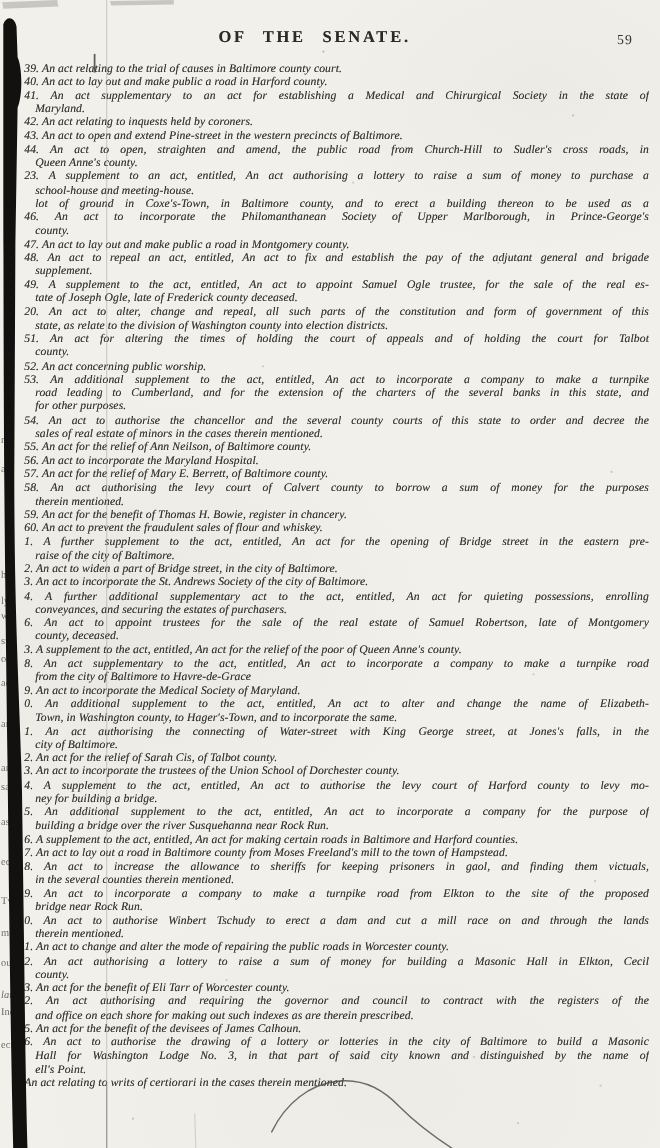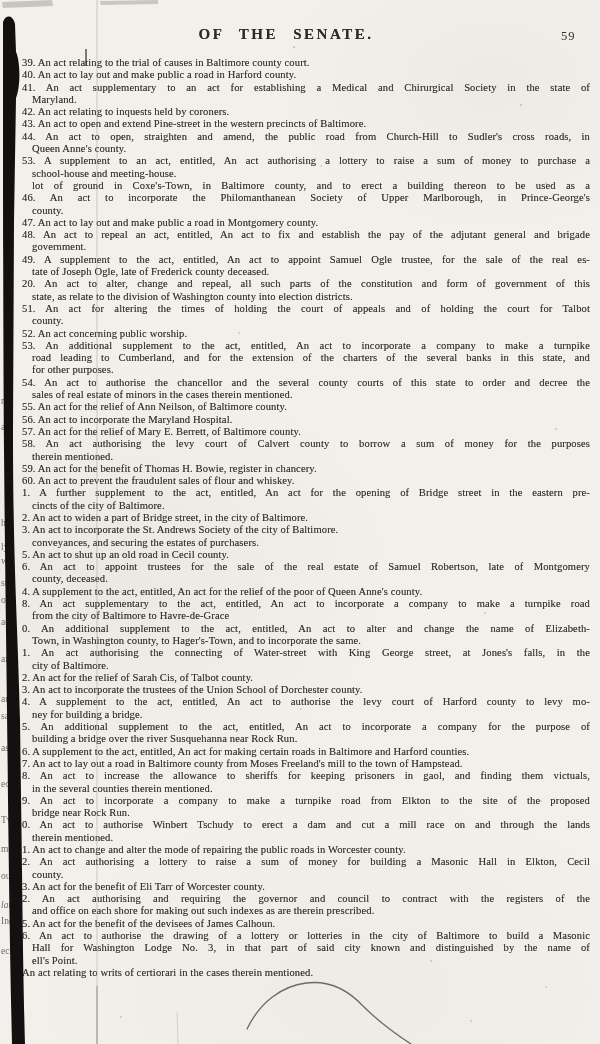--- a/index.html
+++ b/index.html
@@ -27,21 +27,21 @@
   .pagenum{
     position:absolute;top:29px;left:561px;
     font-size:12.5px;letter-spacing:1px;color:var(--ink);
   }
   .list{
     position:absolute;top:57px;left:22px;width:568px;
     font-size:10.6px;line-height:12.3px;color:var(--ink);
     text-shadow:0 0 0.45px rgba(45,43,38,.5);
     letter-spacing:0.1px;
   }
-  .item{margin:0;padding:0;}
+  .item{margin:0;padding:0;font-style:italic;}
   .line{white-space:nowrap;overflow:visible;}
   .line.cont{padding-left:10px;}
   .line.full{white-space:normal;text-align:justify;text-align-last:justify;overflow:hidden;max-height:12.3px;}
   .fragments{position:absolute;top:0;left:0;width:12px;height:100%;z-index:1;}
   .frag{
     position:absolute;left:1px;
     font-size:9.5px;color:var(--fragment);opacity:.85;
     font-family:"Liberation Serif", serif;white-space:nowrap;
   }
   .artifacts{position:absolute;top:0;left:0;z-index:3;pointer-events:none;}
@@ -113,34 +113,34 @@
         <div class="line">42. An act relating to inquests held by coroners.</div>
       </div>
       <div class="item">
         <div class="line">43. An act to open and extend Pine-street in the western precincts of Baltimore.</div>
       </div>
       <div class="item">
         <div class="line full">44. An act to open, straighten and amend, the public road from Church-Hill to Sudler's cross roads, in</div>
         <div class="line cont">Queen Anne's county.</div>
       </div>
       <div class="item">
-        <div class="line full">53. A supplement to an act, entitled, An act authorising a lottery to raise a sum of money to purchase a</div>
+        <div class="line full">23. A supplement to an act, entitled, An act authorising a lottery to raise a sum of money to purchase a</div>
         <div class="line cont">school-house and meeting-house.</div>
         <div class="line cont full">lot of ground in Coxe's-Town, in Baltimore county, and to erect a building thereon to be used as a</div>
       </div>
       <div class="item">
         <div class="line full">46. An act to incorporate the Philomanthanean Society of Upper Marlborough, in Prince-George's</div>
         <div class="line cont">county.</div>
       </div>
       <div class="item">
         <div class="line">47. An act to lay out and make public a road in Montgomery county.</div>
       </div>
       <div class="item">
         <div class="line full">48. An act to repeal an act, entitled, An act to fix and establish the pay of the adjutant general and brigade</div>
-        <div class="line cont">government.</div>
+        <div class="line cont">supplement.</div>
       </div>
       <div class="item">
         <div class="line full">49. A supplement to the act, entitled, An act to appoint Samuel Ogle trustee, for the sale of the real es-</div>
         <div class="line cont">tate of Joseph Ogle, late of Frederick county deceased.</div>
       </div>
       <div class="item">
         <div class="line full">20. An act to alter, change and repeal, all such parts of the constitution and form of government of this</div>
         <div class="line cont">state, as relate to the division of Washington county into election districts.</div>
       </div>
       <div class="item">
@@ -173,44 +173,45 @@
         <div class="line cont">therein mentioned.</div>
       </div>
       <div class="item">
         <div class="line">59. An act for the benefit of Thomas H. Bowie, register in chancery.</div>
       </div>
       <div class="item">
         <div class="line">60. An act to prevent the fraudulent sales of flour and whiskey.</div>
       </div>
       <div class="item">
         <div class="line full">1. A further supplement to the act, entitled, An act for the opening of Bridge street in the eastern pre-</div>
-        <div class="line cont">cincts of the city of Baltimore.</div>
+        <div class="line cont">raise of the city of Baltimore.</div>
       </div>
       <div class="item">
         <div class="line">2. An act to widen a part of Bridge street, in the city of Baltimore.</div>
       </div>
       <div class="item">
         <div class="line">3. An act to incorporate the St. Andrews Society of the city of Baltimore.</div>
       </div>
       <div class="item">
+        <div class="line full">4. A further additional supplementary act to the act, entitled, An act for quieting possessions, enrolling</div>
         <div class="line cont">conveyances, and securing the estates of purchasers.</div>
-      </div>
-      <div class="item">
-        <div class="line">5. An act to shut up an old road in Cecil county.</div>
       </div>
       <div class="item">
         <div class="line full">6. An act to appoint trustees for the sale of the real estate of Samuel Robertson, late of Montgomery</div>
         <div class="line cont">county, deceased.</div>
       </div>
       <div class="item">
-        <div class="line">4. A supplement to the act, entitled, An act for the relief of the poor of Queen Anne's county.</div>
+        <div class="line">3. A supplement to the act, entitled, An act for the relief of the poor of Queen Anne's county.</div>
       </div>
       <div class="item">
         <div class="line full">8. An act supplementary to the act, entitled, An act to incorporate a company to make a turnpike road</div>
         <div class="line cont">from the city of Baltimore to Havre-de-Grace</div>
+      </div>
+      <div class="item">
+        <div class="line">9. An act to incorporate the Medical Society of Maryland.</div>
       </div>
       <div class="item">
         <div class="line full">0. An additional supplement to the act, entitled, An act to alter and change the name of Elizabeth-</div>
         <div class="line cont">Town, in Washington county, to Hager's-Town, and to incorporate the same.</div>
       </div>
       <div class="item">
         <div class="line full">1. An act authorising the connecting of Water-street with King George street, at Jones's falls, in the</div>
         <div class="line cont">city of Baltimore.</div>
       </div>
       <div class="item">

